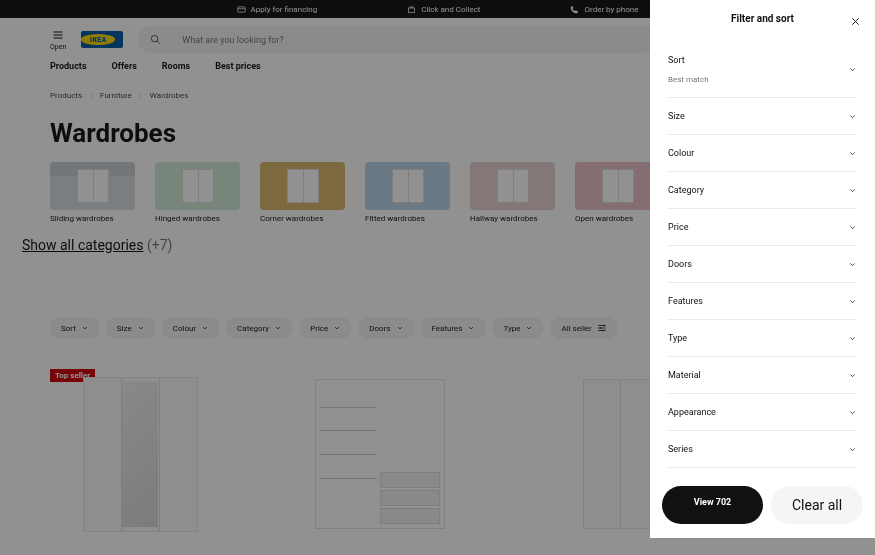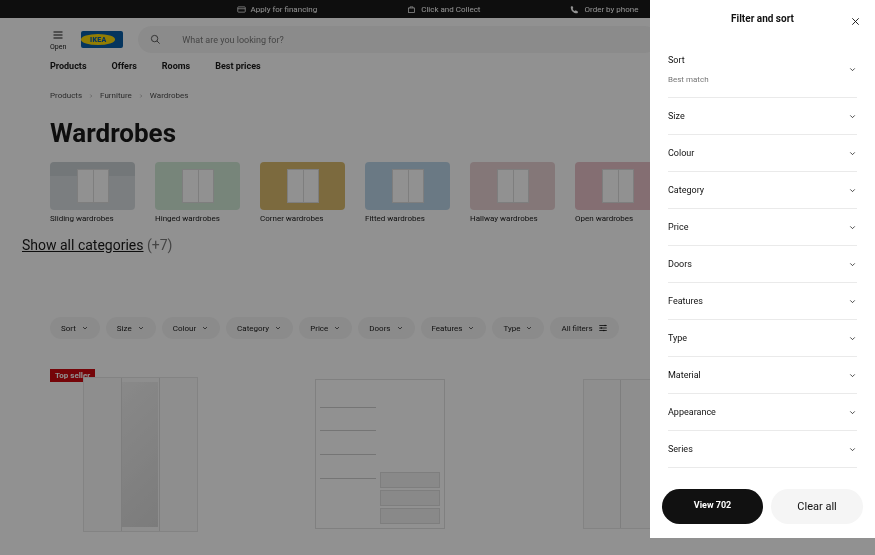--- a/index.html
+++ b/index.html
@@ -62,21 +62,21 @@
 .close{position:absolute;right:14px;top:12px;cursor:pointer}
 .close svg{width:11px;height:11px}
 .filters{flex:1;overflow-y:auto;padding:0 18px}
 .filter{border-bottom:1px solid #eaeaea;padding:13px 0;display:flex;justify-content:space-between;align-items:center;cursor:pointer}
 .filter:first-child{padding-top:18px}
 .filter-l{font-size:9px;color:#111;font-weight:400}
 .filter-sub{font-size:8px;color:#767676;margin-top:10px}
 .filter svg{width:9px;height:9px}
 .panel-f{display:flex;gap:8px;padding:14px 12px}
 .btn-view{flex:1.1;background:#111;color:#fff;border-radius:22px;padding:11px 0;font-size:9px;font-weight:700;text-align:center;cursor:pointer}
-.btn-clear{flex:1;background:#f5f5f5;color:#111;border-radius:22px;padding:11px 0;font-size:11px;font-weight:400;text-align:center;cursor:pointer}
+.btn-clear{flex:1;background:#f5f5f5;color:#111;border-radius:22px;padding:11px 0;font-size:14px;font-weight:400;text-align:center;cursor:pointer}
 </style>
 </head>
 <body>
 
 <div class="blackbar">
   <a>
       <svg viewBox="0 0 24 24">
         <rect x="2" y="5" width="20" height="14" rx="2" fill="none" stroke="#fff" stroke-width="2"></rect>
         <line x1="2" y1="10" x2="22" y2="10" stroke="#fff" stroke-width="2"></line>
       </svg>
@@ -231,21 +231,21 @@
         <polyline points="6,9 12,15 18,9" fill="none" stroke="#111" stroke-width="2"></polyline>
       </svg>
     </div>
   <div class="pill">
       <span>Type</span>
       <svg viewBox="0 0 24 24">
         <polyline points="6,9 12,15 18,9" fill="none" stroke="#111" stroke-width="2"></polyline>
       </svg>
     </div>
   <div class="pill allf">
-      <span>All filters</span>
+      <span>All seller</span>
       <svg viewBox="0 0 24 24">
         <line x1="3" y1="6" x2="21" y2="6" stroke="#111" stroke-width="2"></line>
         <line x1="3" y1="12" x2="21" y2="12" stroke="#111" stroke-width="2"></line>
         <line x1="3" y1="18" x2="21" y2="18" stroke="#111" stroke-width="2"></line>
         <circle cx="17" cy="6" r="2" fill="#111"></circle>
         <circle cx="8" cy="12" r="2" fill="#111"></circle>
         <circle cx="14" cy="18" r="2" fill="#111"></circle>
       </svg>
     </div>
 </div>

